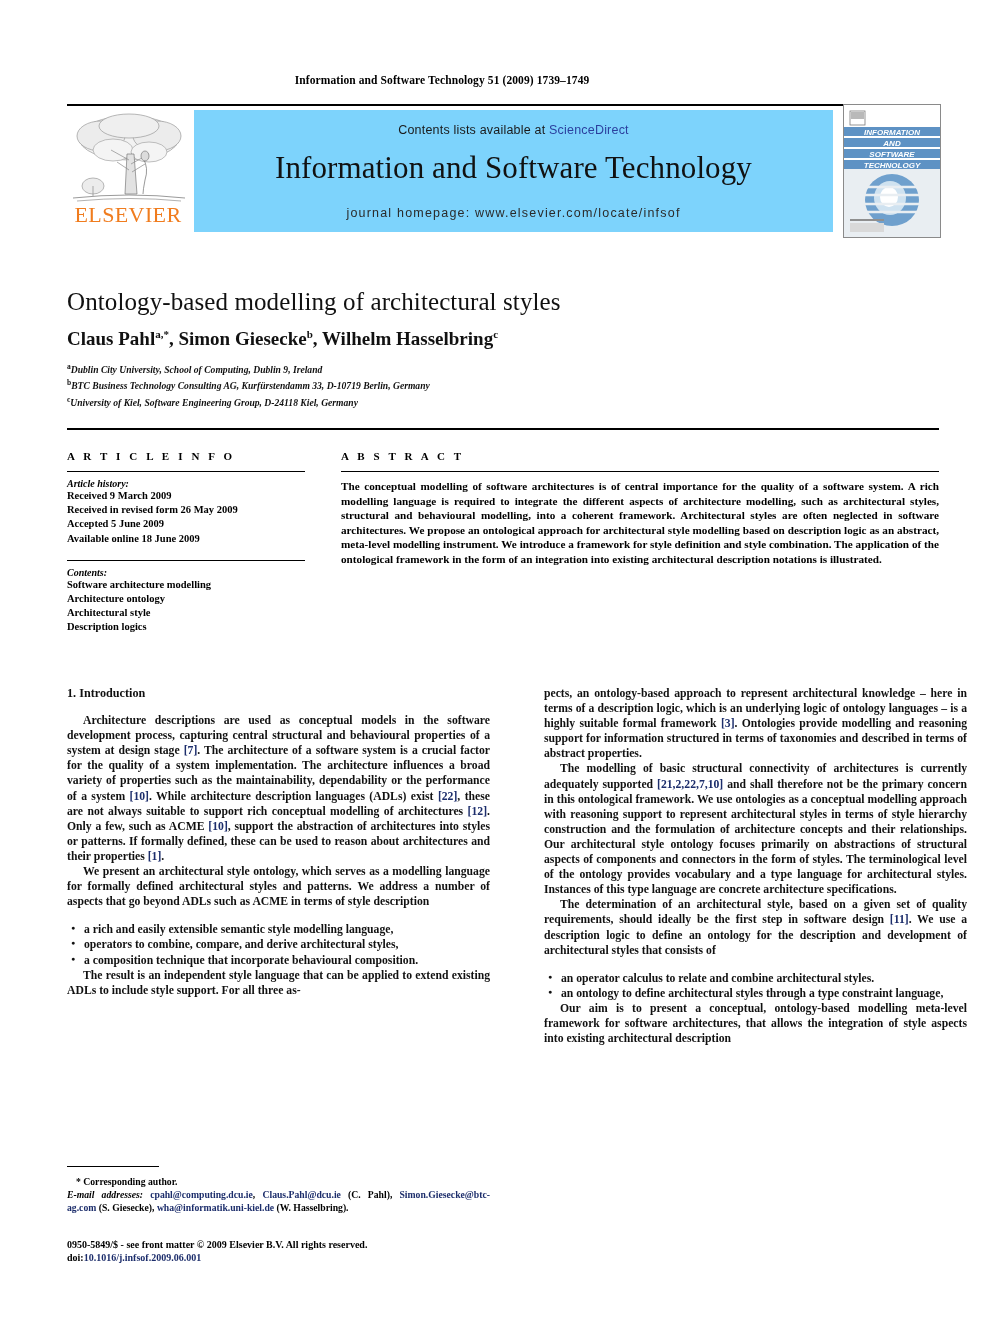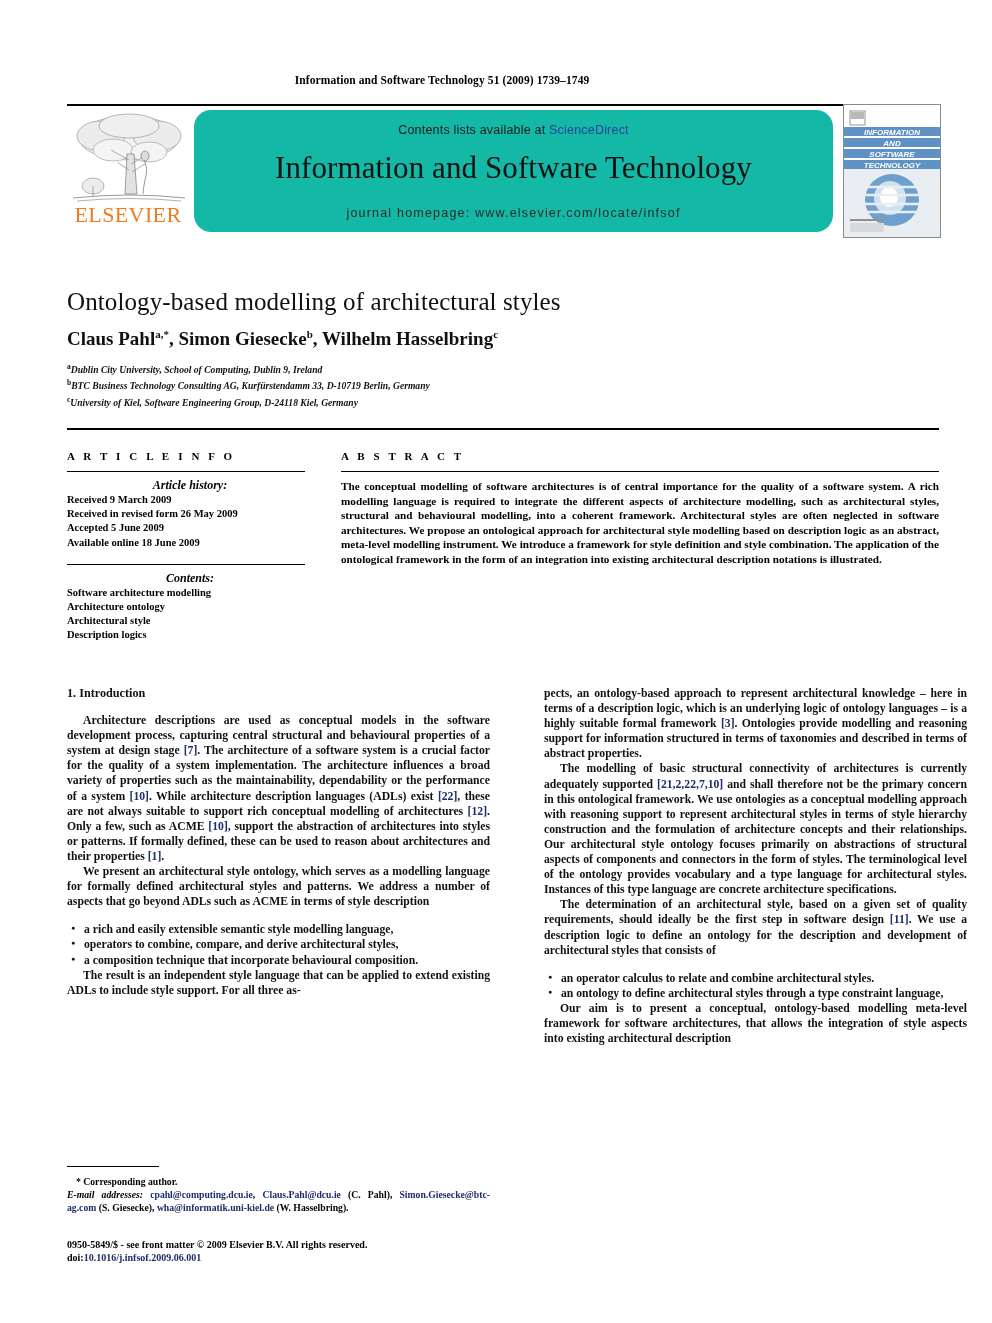--- a/index.html
+++ b/index.html
@@ -58,22 +58,21 @@
     font-family: "Liberation Serif", serif;
     font-size: 22px;
     letter-spacing: .4px;
   }
 
   .banner {
     position: absolute;
     left: 127px; top: 4px;
     width: 639px;
     height: 122px;
-    background: #14b8a6;
-    border-radius: 17px;
+    background: #7dd3fc;
   }
   .banner-contents {
     position: absolute;
     left: 0; top: 13px;
     width: 639px;
     text-align: center;
     font-family: "Liberation Sans", sans-serif;
     font-size: 12.5px;
     color: #1a1a1a;
     letter-spacing: .2px;
@@ -164,24 +163,23 @@
     border-top: 1.6px solid #000;
     margin: 9px 0 6px 0;
     width: 238px;
   }
   .article-info .hr2 {
     border-top: 1.6px solid #000;
     margin: 14px 0 6px 0;
     width: 238px;
   }
   .ai-label {
-    font-size: 12px;
+    font-size: 10px;
     font-style: italic;
     font-weight: bold;
-    text-align: center;
   }
   .ai-line {
     font-size: 10.5px;
     font-weight: bold;
     line-height: 14.2px;
   }
 
   .abstract {
     position: absolute;
     left: 341px; top: 450px;

